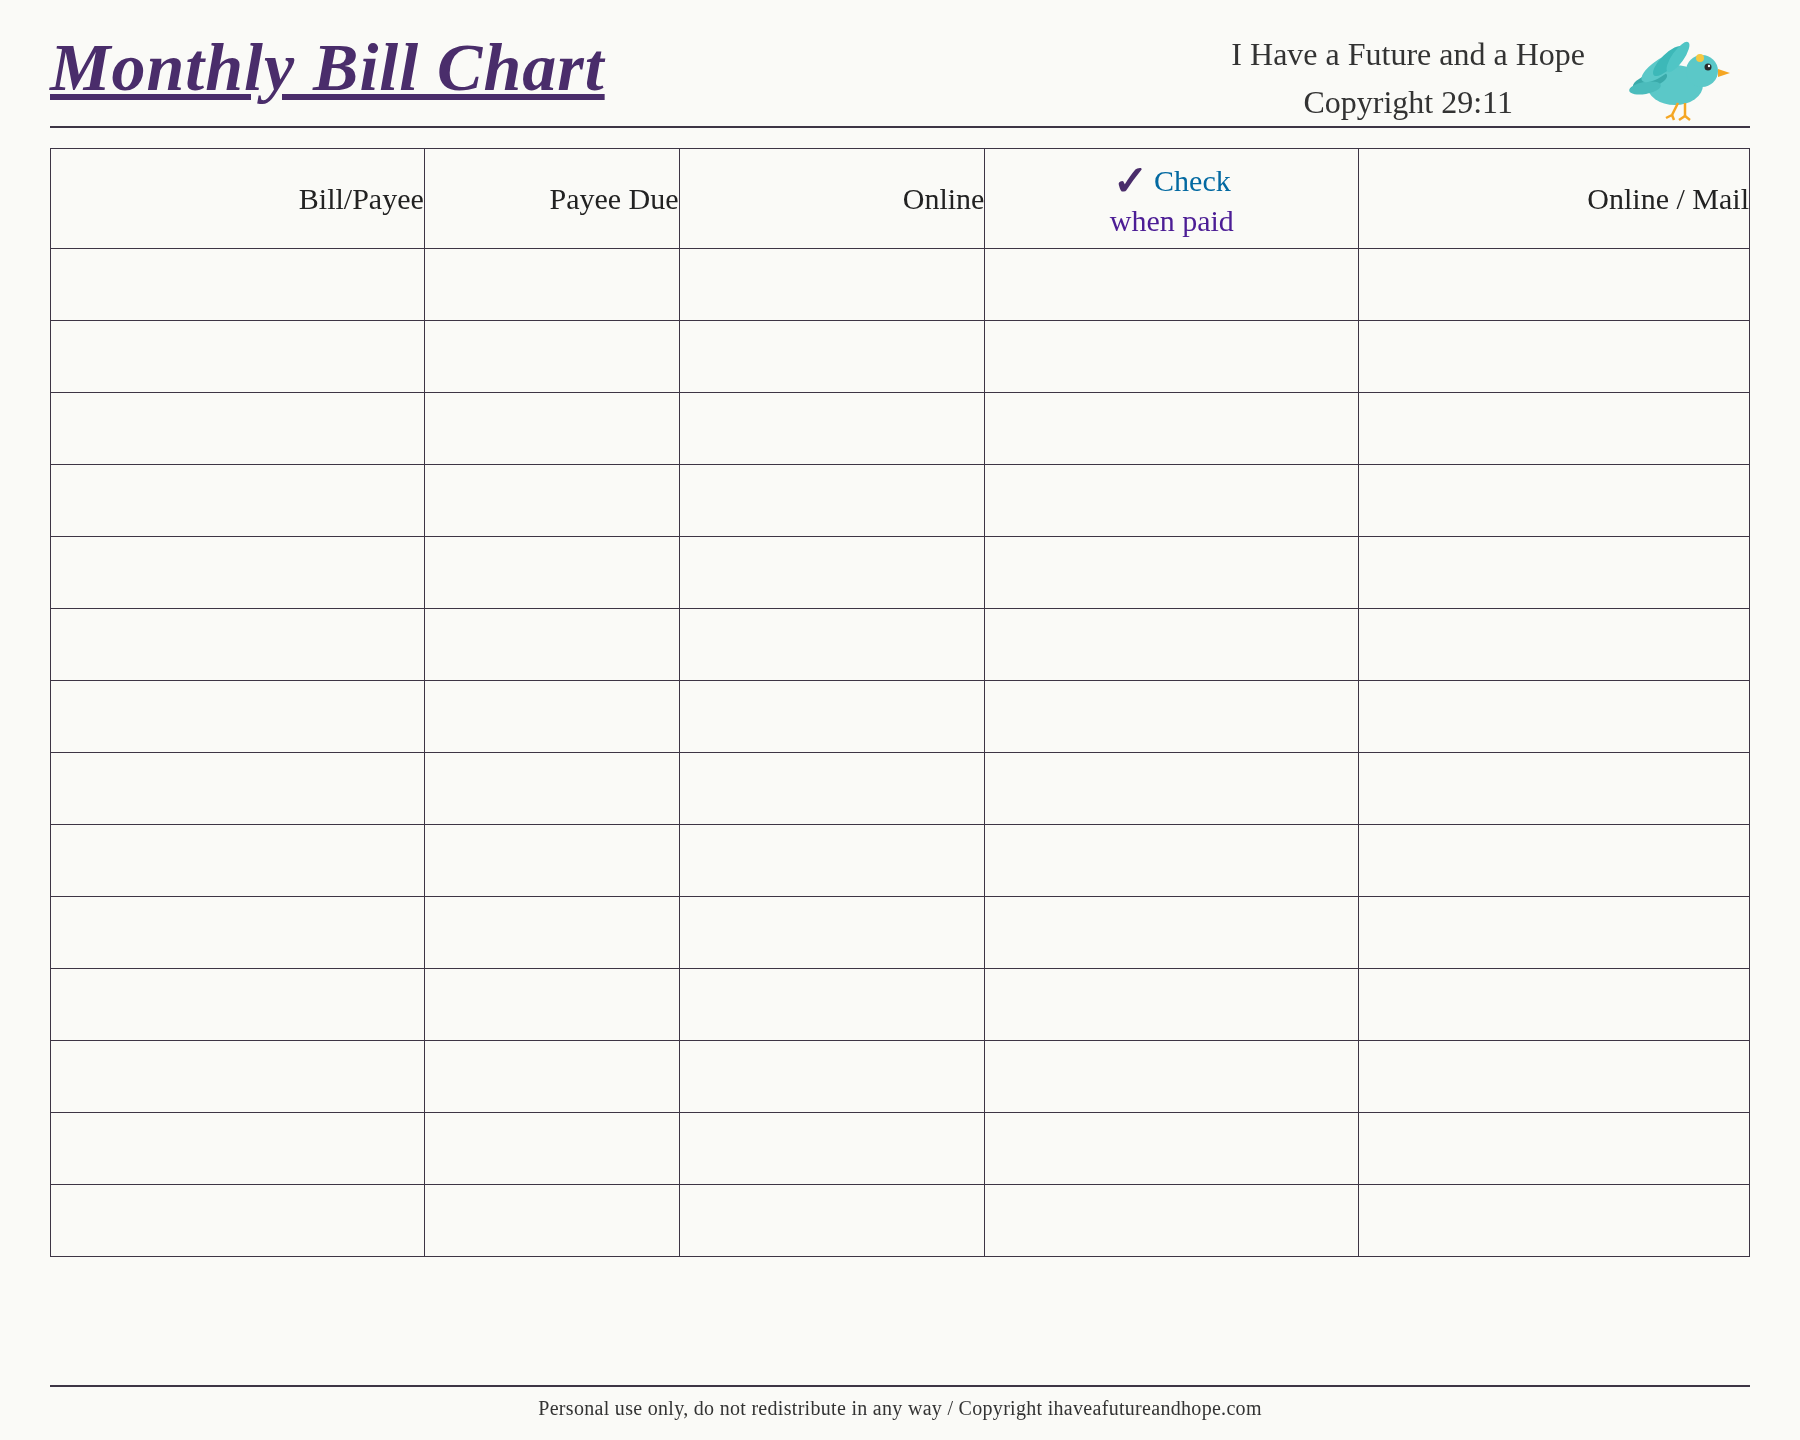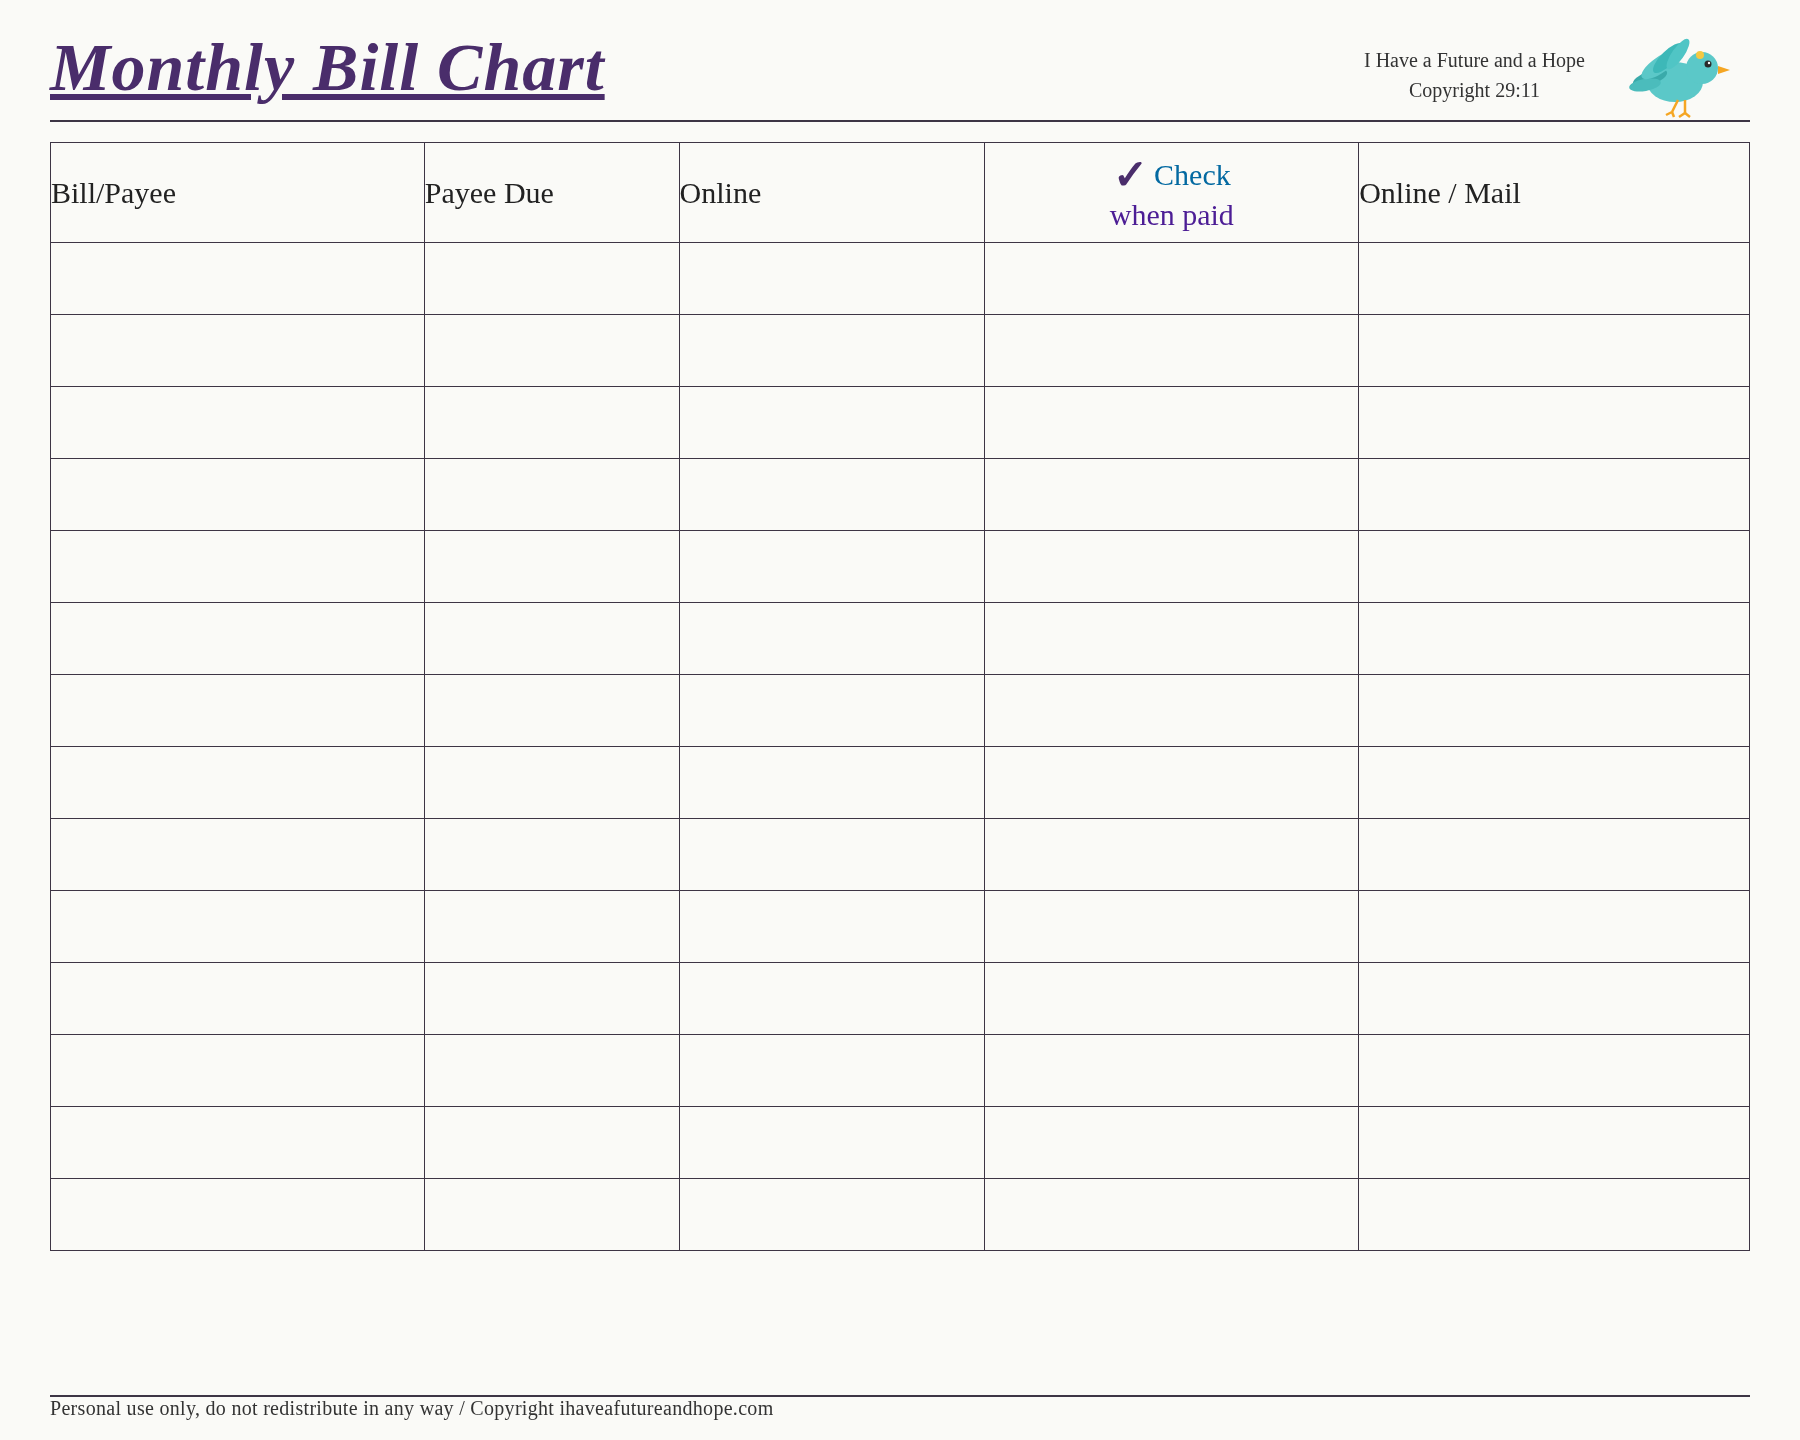--- a/index.html
+++ b/index.html
@@ -54,21 +54,21 @@
     }
 
     .scripture-area {
       display: flex;
       flex-direction: column;
       align-items: center;
       margin-right: 20px;
     }
 
     .scripture-text {
-      font-size: 20px;
+      font-size: 32px;
       color: #333;
       text-align: center;
       line-height: 1.5;
     }
 
     .header-right-group {
       display: flex;
       align-items: center;
       gap: 15px;
     }
@@ -95,21 +95,21 @@
     th, td {
       border: 1.5px solid #3d3545;
       padding: 0;
       height: 72px;
     }
 
     th {
       font-size: 30px;
       font-weight: normal;
       color: #222;
-      text-align: left;
+      text-align: right;
       vertical-align: middle;
       height: 100px;
       background: #fafaf7;
     }
 
     .col-bill { width: 22%; }
     .col-date { width: 15%; }
     .col-amount { width: 18%; }
     .col-check { width: 22%; }
     .col-online { width: 23%; }
@@ -144,21 +144,22 @@
       font-size: 30px;
       color: #4c1d95;
     }
 
     td {
       background: #fafaf7;
     }
 
     .footer {
       border-top: 2px solid #3d3545;
-      text-align: left;
+      padding-top: 10px;
+      text-align: center;
       font-size: 20px;
       color: #333;
       letter-spacing: 0.3px;
     }
   </style>
 </head>
 <body>
 
 <div class="page">
 

